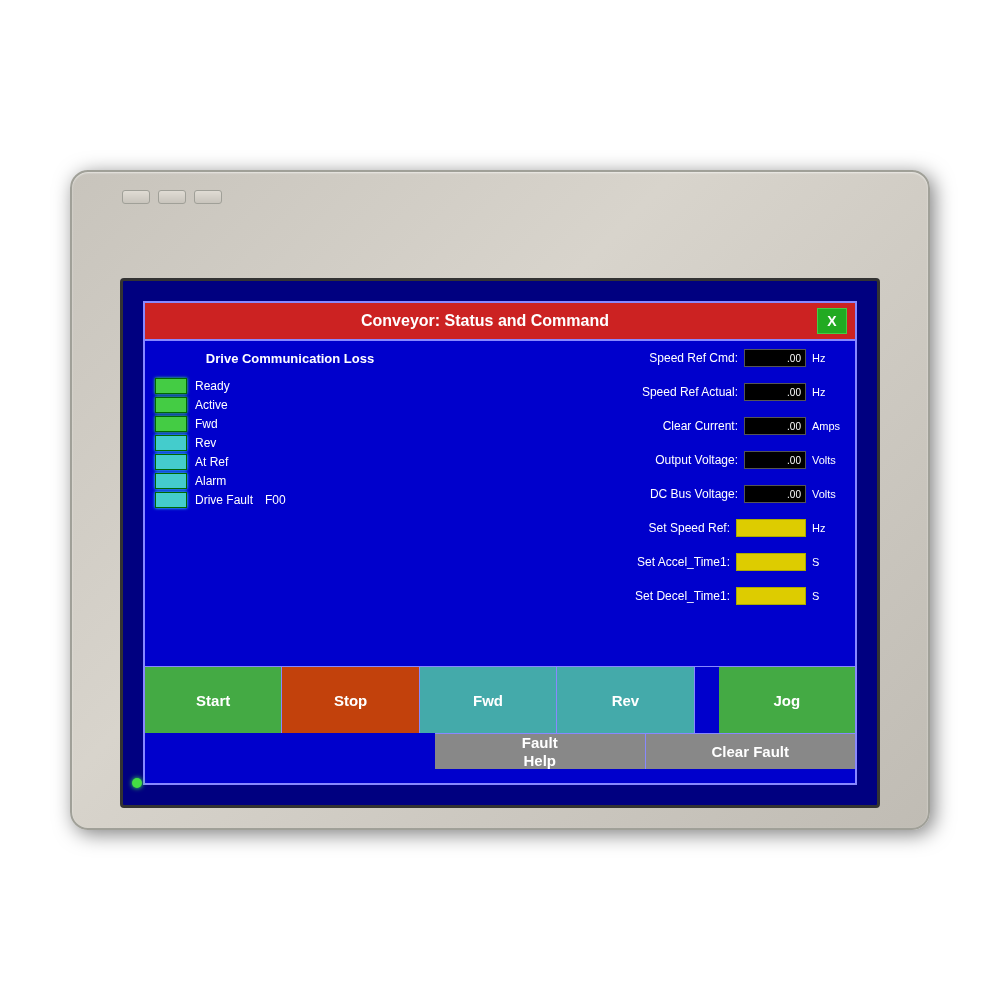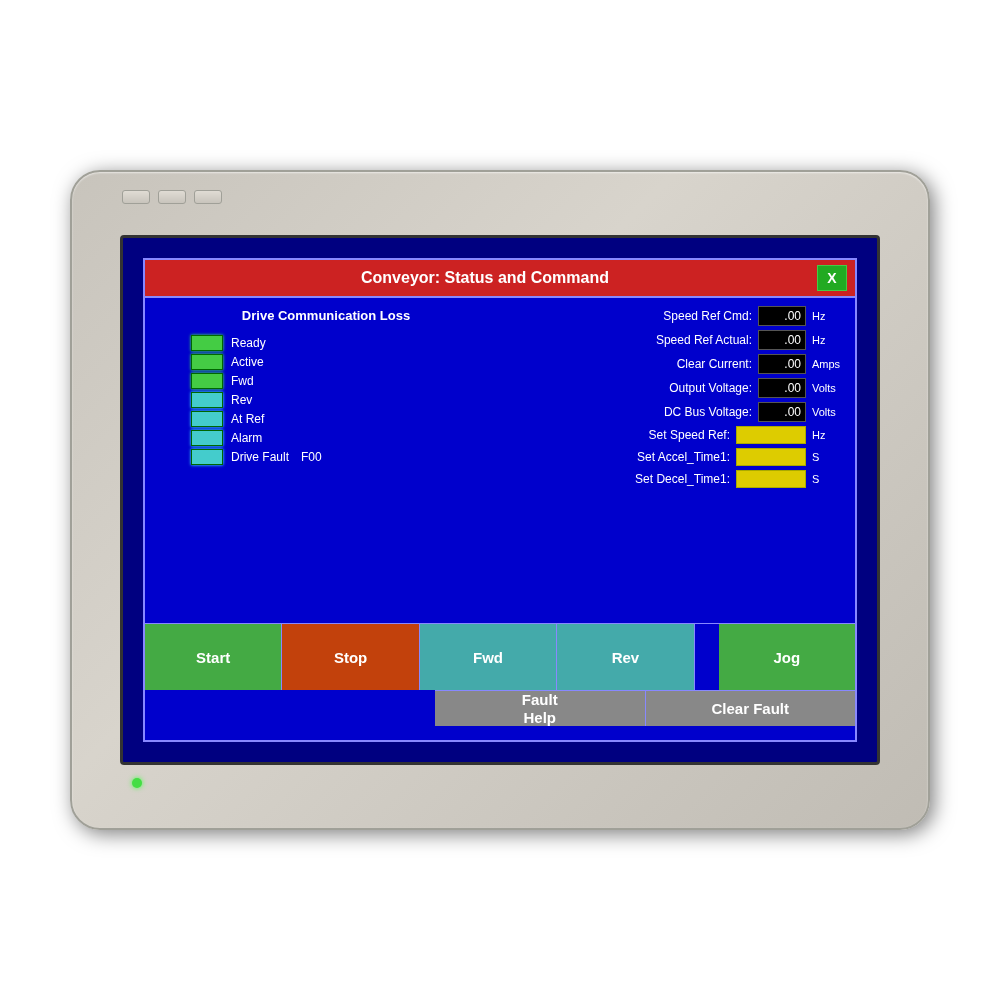--- a/index.html
+++ b/index.html
@@ -10,27 +10,27 @@
       display: flex;
       align-items: center;
       justify-content: center;
       font-family: Arial, sans-serif;
     }
 
     .hmi-device {
       width: 860px;
       height: 660px;
       background: linear-gradient(135deg, #c8c4bc 0%, #d8d4cc 40%, #c0bcb4 100%);
-      border-radius: 30px;
+      border-radius: 18px;
       border: 2px solid #a0a098;
       box-shadow: 4px 4px 20px rgba(0,0,0,0.5), inset 0 1px 2px rgba(255,255,255,0.6);
       display: flex;
       flex-direction: column;
       align-items: center;
-      justify-content: center;
+      justify-content: flex-end;
       position: relative;
       padding: 20px;
     }
 
     .hmi-top-bar {
       position: absolute;
       top: 18px;
       left: 50px;
       display: flex;
       gap: 8px;
@@ -102,21 +102,20 @@
       font-weight: bold;
       display: flex;
       align-items: center;
       justify-content: center;
       cursor: pointer;
     }
 
     .window-body {
       display: flex;
       height: calc(100% - 38px);
-      margin-left: 36px;
     }
 
     .left-panel {
       width: 290px;
       padding: 10px;
       display: flex;
       flex-direction: column;
     }
 
     .comm-loss {
@@ -165,42 +164,42 @@
       color: white;
       font-size: 12px;
       margin-left: 4px;
     }
 
     .right-panel {
       flex: 1;
       padding: 8px;
       display: flex;
       flex-direction: column;
-      gap: 4px;
+      gap: 16px;
     }
 
     .data-row {
       display: flex;
       align-items: center;
       justify-content: flex-end;
       gap: 6px;
     }
 
     .data-label {
       color: white;
       font-size: 12px;
       text-align: right;
       min-width: 130px;
     }
 
     .data-value {
-      width: 48px;
+      width: 62px;
       background: #000000;
       color: white;
-      font-size: 12px;
+      font-size: 10px;
       text-align: right;
       padding: 2px 4px;
       border: 1px solid #555;
       min-height: 18px;
       display: flex;
       align-items: center;
       justify-content: flex-end;
     }
 
     .data-unit {

